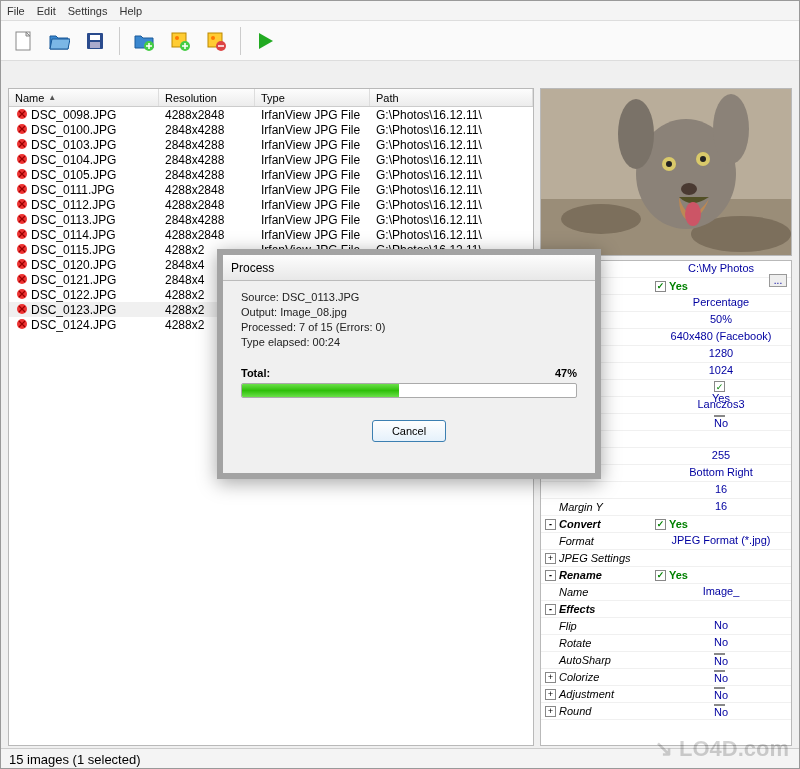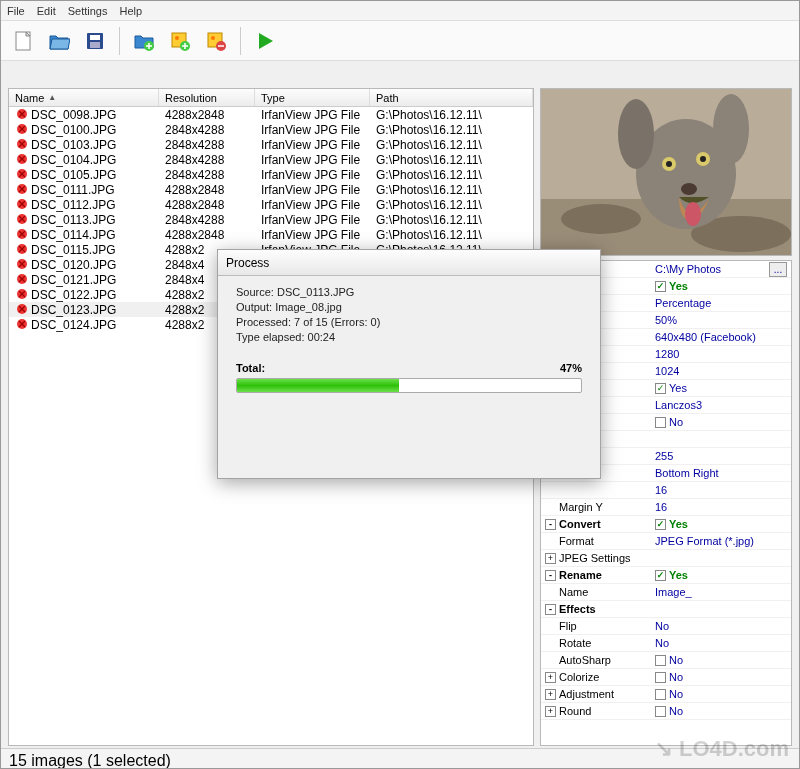--- a/index.html
+++ b/index.html
@@ -20,28 +20,28 @@
 .right-panel { width: 252px; display: flex; flex-direction: column; gap: 4px; }
 .preview { border: 1px solid #b9b9b9; background: #ddd; height: 168px; position: relative; overflow: hidden; }
 .props { flex: 1; border: 1px solid #b9b9b9; background: #fff; overflow-y: auto; }
 .header-row { display: flex; height: 18px; background: linear-gradient(#fdfdfd,#ececec); border-bottom: 1px solid #ccc; font-size: 11px; }
 .header-row .col { border-right: 1px solid #ddd; padding: 2px 6px; display: flex; align-items: center; }
 .file-row { display: flex; height: 15px; font-size: 12px; text-align: right; }
 .file-row.selected { background: #f0f0f0; }
 .file-row .cell { padding: 0 6px; display: flex; align-items: center; overflow: hidden; white-space: nowrap; }
 .file-icon { width: 14px; height: 14px; margin-right: 2px; flex-shrink:0;}
 .prop-row { display: flex; height: 17px; font-size: 11px; border-bottom: 1px solid #f0f0f0; }
-.prop-label { width: 110px; padding: 1px 2px 1px 4px; display: flex; align-items: center; color: #000; }
+.prop-label { width: 110px; padding: 1px 2px 1px 4px; display: flex; align-items: center; color: #000; font-style: italic; }
 .prop-value { flex: 1; padding: 1px 4px; display: flex; align-items: center; color: #0000a0; }
 .prop-value.green { color: #008000; font-weight: bold; }
-.prop-value.blue { color: #0000a0; }
+.prop-value.blue { color: #0000a0; flex-direction: column; }
 .prop-value .chk { width: 11px; height: 11px; border: 1px solid #888; margin-right: 3px; background: #fff; display:inline-flex;align-items:center;justify-content:center;font-size:9px;color:#008000;}
 .tree-toggle { width: 11px; height: 11px; border: 1px solid #888; background: #fff; display: inline-flex; align-items: center; justify-content: center; font-size: 9px; margin-right: 3px; line-height:1;}
-.statusbar { position: absolute; bottom: 0; left: 0; right: 0; height: 20px; background: #f4f4f4; border-top: 1px solid #ccc; padding: 3px 8px; font-size: 16px; }
-.dialog { position: absolute; top: 248px; left: 216px; width: 384px; height: 230px; border: 1px solid #a3a3a3; background: #f0f0f0; box-shadow: 0 4px 18px rgba(0,0,0,0.35); }
+.statusbar { position: absolute; bottom: 0; left: 0; right: 0; height: 20px; background: #f4f4f4; border-top: 1px solid #ccc; padding: 3px 8px; font-size: 13px; }
+.dialog { position: absolute; top: 248px; left: 216px; width: 384px; height: 230px; border: 6px solid #a3a3a3; background: #f0f0f0; box-shadow: 0 4px 18px rgba(0,0,0,0.35); }
 .dlg-title { height: 26px; background: linear-gradient(#fdfdfd,#e8e8e8); border-bottom: 1px solid #bbb; display: flex; align-items: center; padding: 0 8px; font-size: 12px; }
 .dlg-body { padding: 10px 18px; font-size: 11px; color: #222; }
 .dlg-body div { margin-bottom: 3px; }
 .dlg-total-row { display: flex; justify-content: space-between; font-size: 11px; padding: 0 18px; margin-top: 6px; font-weight: bold;}
 .prog-outer { margin: 4px 18px 0 18px; height: 15px; border: 1px solid #aaa; background: #fff; border-radius: 2px; overflow: hidden; }
 .prog-inner { height: 100%; background: linear-gradient(#6be04a,#2fc00a,#6be04a); }
 .dlg-btns { display: flex; justify-content: center; margin-top: 22px; }
 .dlg-btn { width: 74px; height: 22px; border: 1px solid #3c7fb1; background: linear-gradient(#fefefe,#e5f1fb); border-radius: 3px; font-size: 11px; display:flex;align-items:center;justify-content:center;}
 .browse-btn { width: 18px; height: 15px; border: 1px solid #999; background: #eee; font-size:10px; display:inline-flex;align-items:center;justify-content:center;margin-left:auto;}
 .watermark { position: absolute; bottom: 6px; right: 10px; font-size: 22px; color: rgba(0,0,0,0.18); font-weight: bold; }
@@ -596,16 +596,19 @@
       <div><span>Processed:</span> <span>7 of 15 (Errors: 0)</span></div>
       <div><span>Type elapsed:</span> <span>00:24</span></div>
     </div>
     <div class="dlg-total-row">
       <span>Total:</span>
       <span>47%</span>
     </div>
     <div class="prog-outer">
       <div class="prog-inner" id="prog-inner" style="width: 47%;"></div>
     </div>
+    <div class="dlg-btns">
+      <div class="dlg-btn">Cancel</div>
+    </div>
   </div>
 
   <div class="watermark">↘ LO4D.com</div>
 </div>
 
 </body></html>

